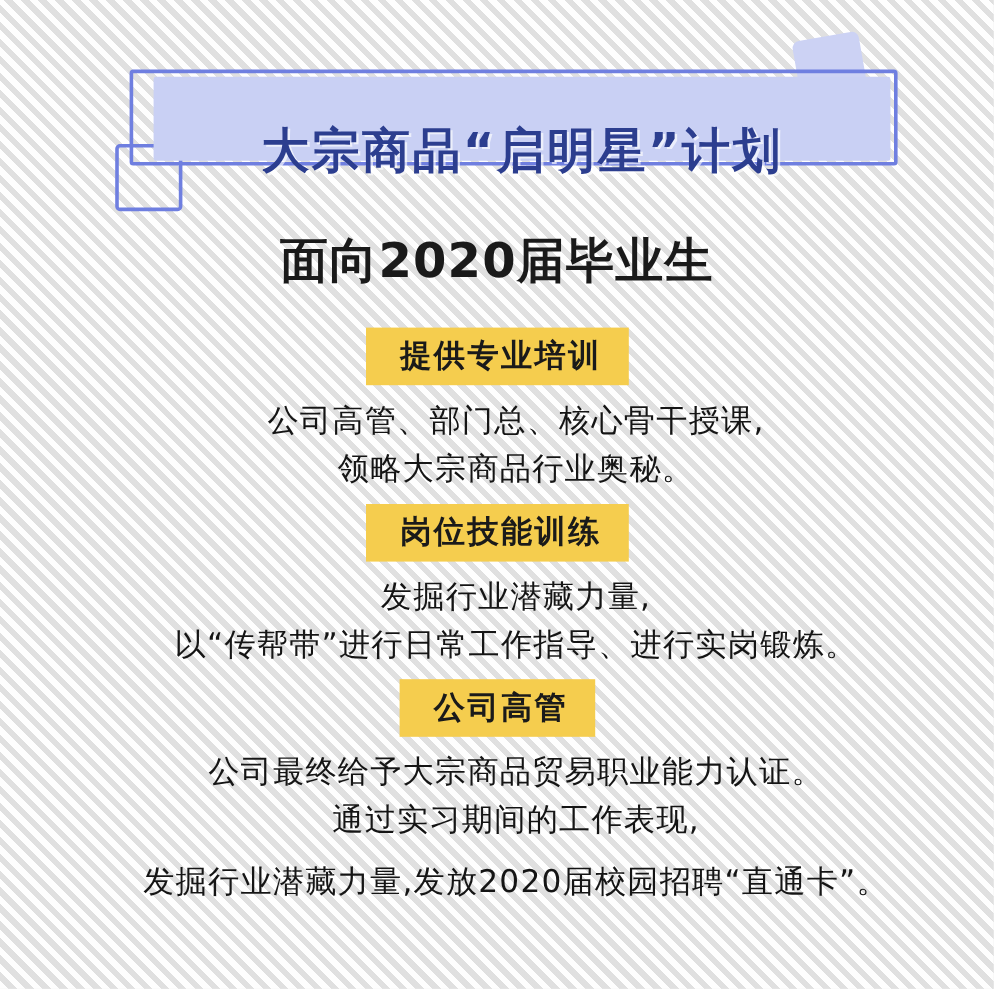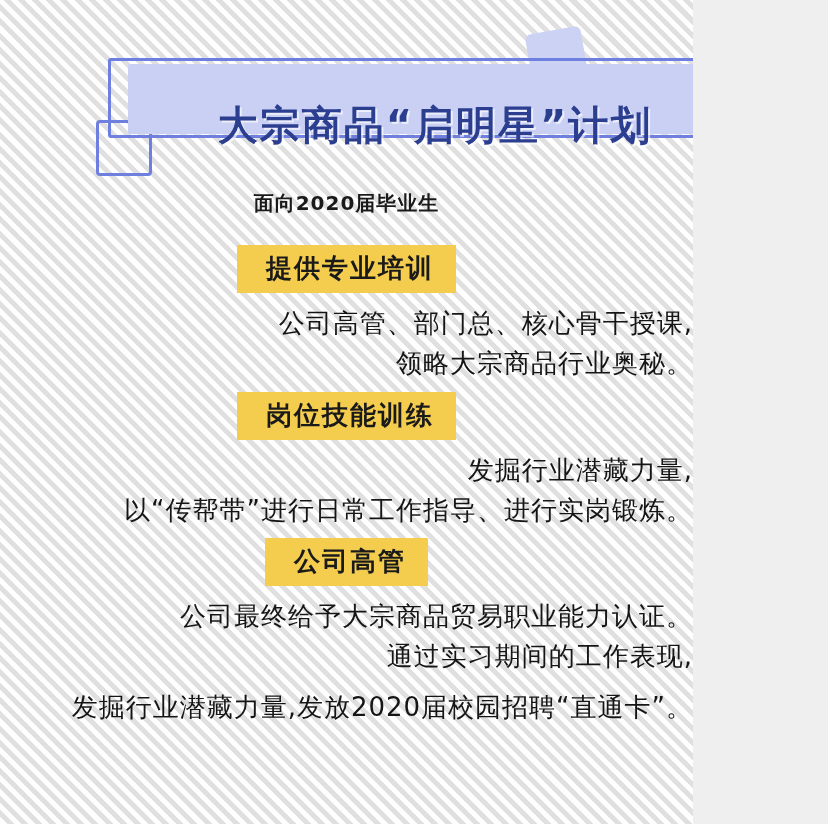--- a/index.html
+++ b/index.html
@@ -10,21 +10,21 @@
     width: 828px;
     height: 824px;
     font-family: "Liberation Sans", sans-serif;
     background: #efefef;
     overflow: hidden;
   }
 
   
   .poster {
     position: relative;
-    width: 693px;
+    width: 828px;
     height: 824px;
     background-color: #f0f0f0;
     background-image: repeating-linear-gradient(
       45deg,
       rgba(255,255,255,0.95) 0px,
       rgba(255,255,255,0.95) 5px,
       rgba(223,223,223,0.95) 5px,
       rgba(223,223,223,0.95) 10px
     );
     overflow: hidden;
@@ -91,21 +91,21 @@
     letter-spacing: 2px;
     text-shadow: 2px 2px 0 rgba(255,255,255,0.65);
     white-space: nowrap;
   }
 
   
   .subtitle {
     margin-top: 10px;
     text-align: center;
     font-family: "DejaVu Sans", sans-serif;
-    font-size: 20px;
+    font-size: 40px;
     font-weight: bold;
     color: #1a1a1a;
     letter-spacing: 1px;
   }
 
   
   .sections {
     margin-top: 28px;
   }
   .section {
@@ -120,21 +120,21 @@
     background: #f5cd4e;
     color: #1a1a1a;
     font-family: "DejaVu Sans", sans-serif;
     font-size: 26px;
     font-weight: bold;
     letter-spacing: 2px;
     padding: 6px 22px 7px 29px;
   }
   .section-lines {
     margin-top: 10px;
-    text-align: right;
+    text-align: center;
     margin-left: 32px;
   }
   .line {
     font-family: "DejaVu Sans", sans-serif;
     font-size: 26px;
     color: #151515;
     line-height: 1.55;
     letter-spacing: 1px;
   }
 </style>

